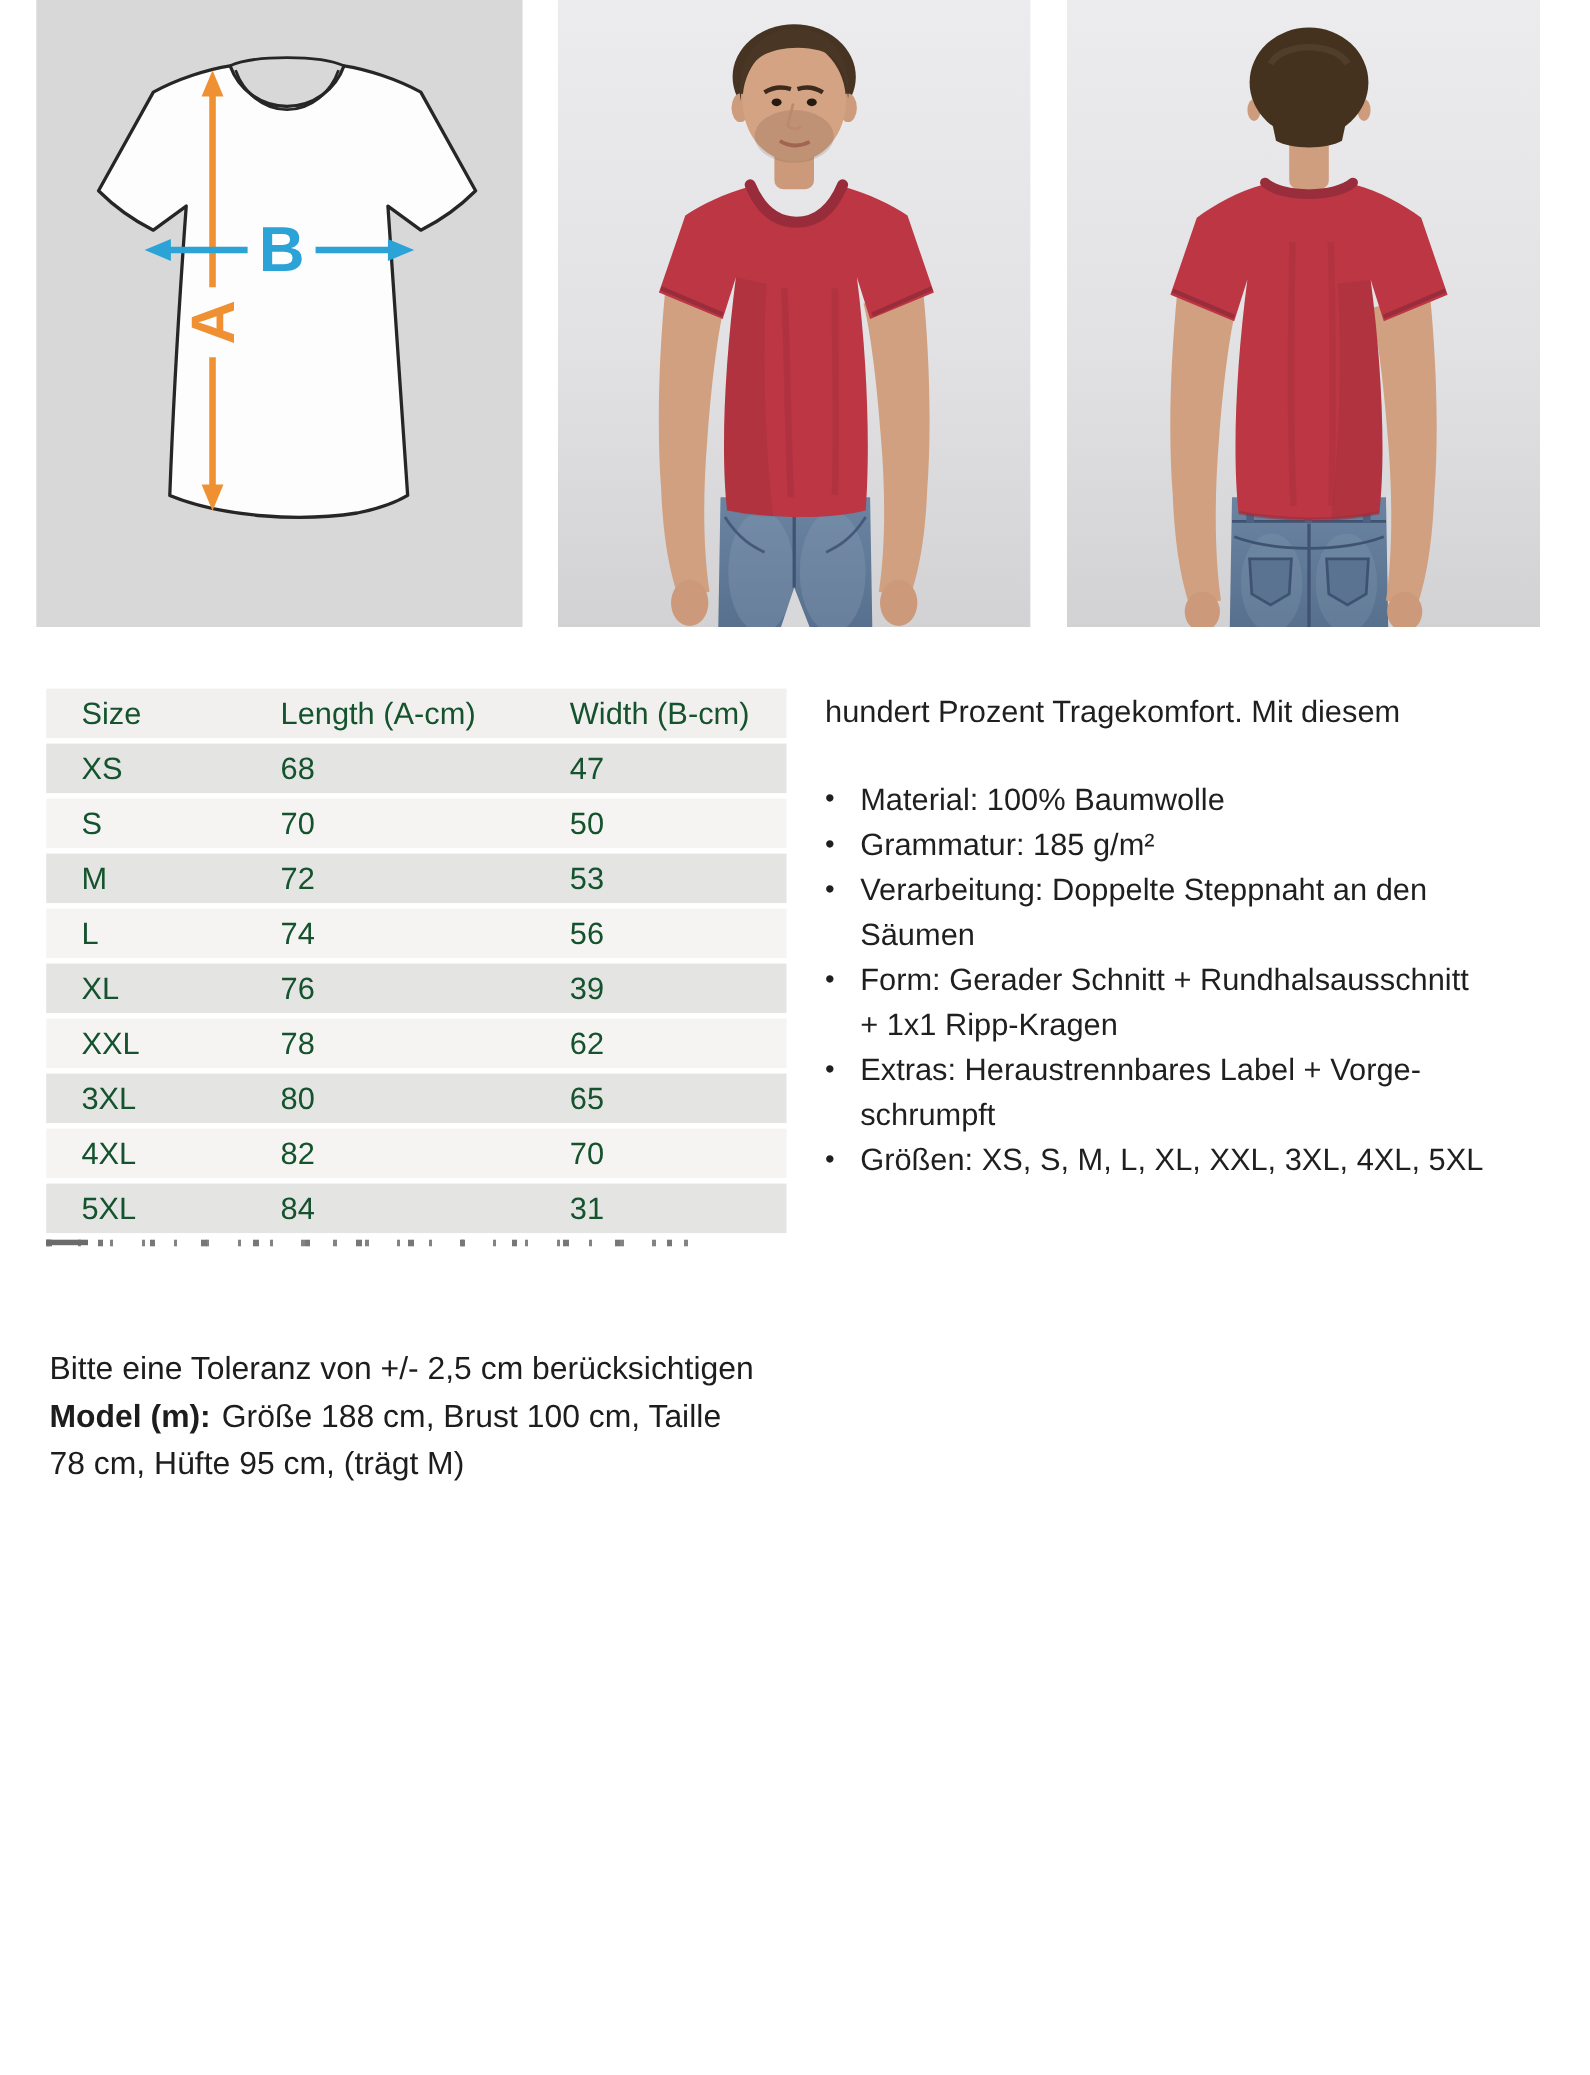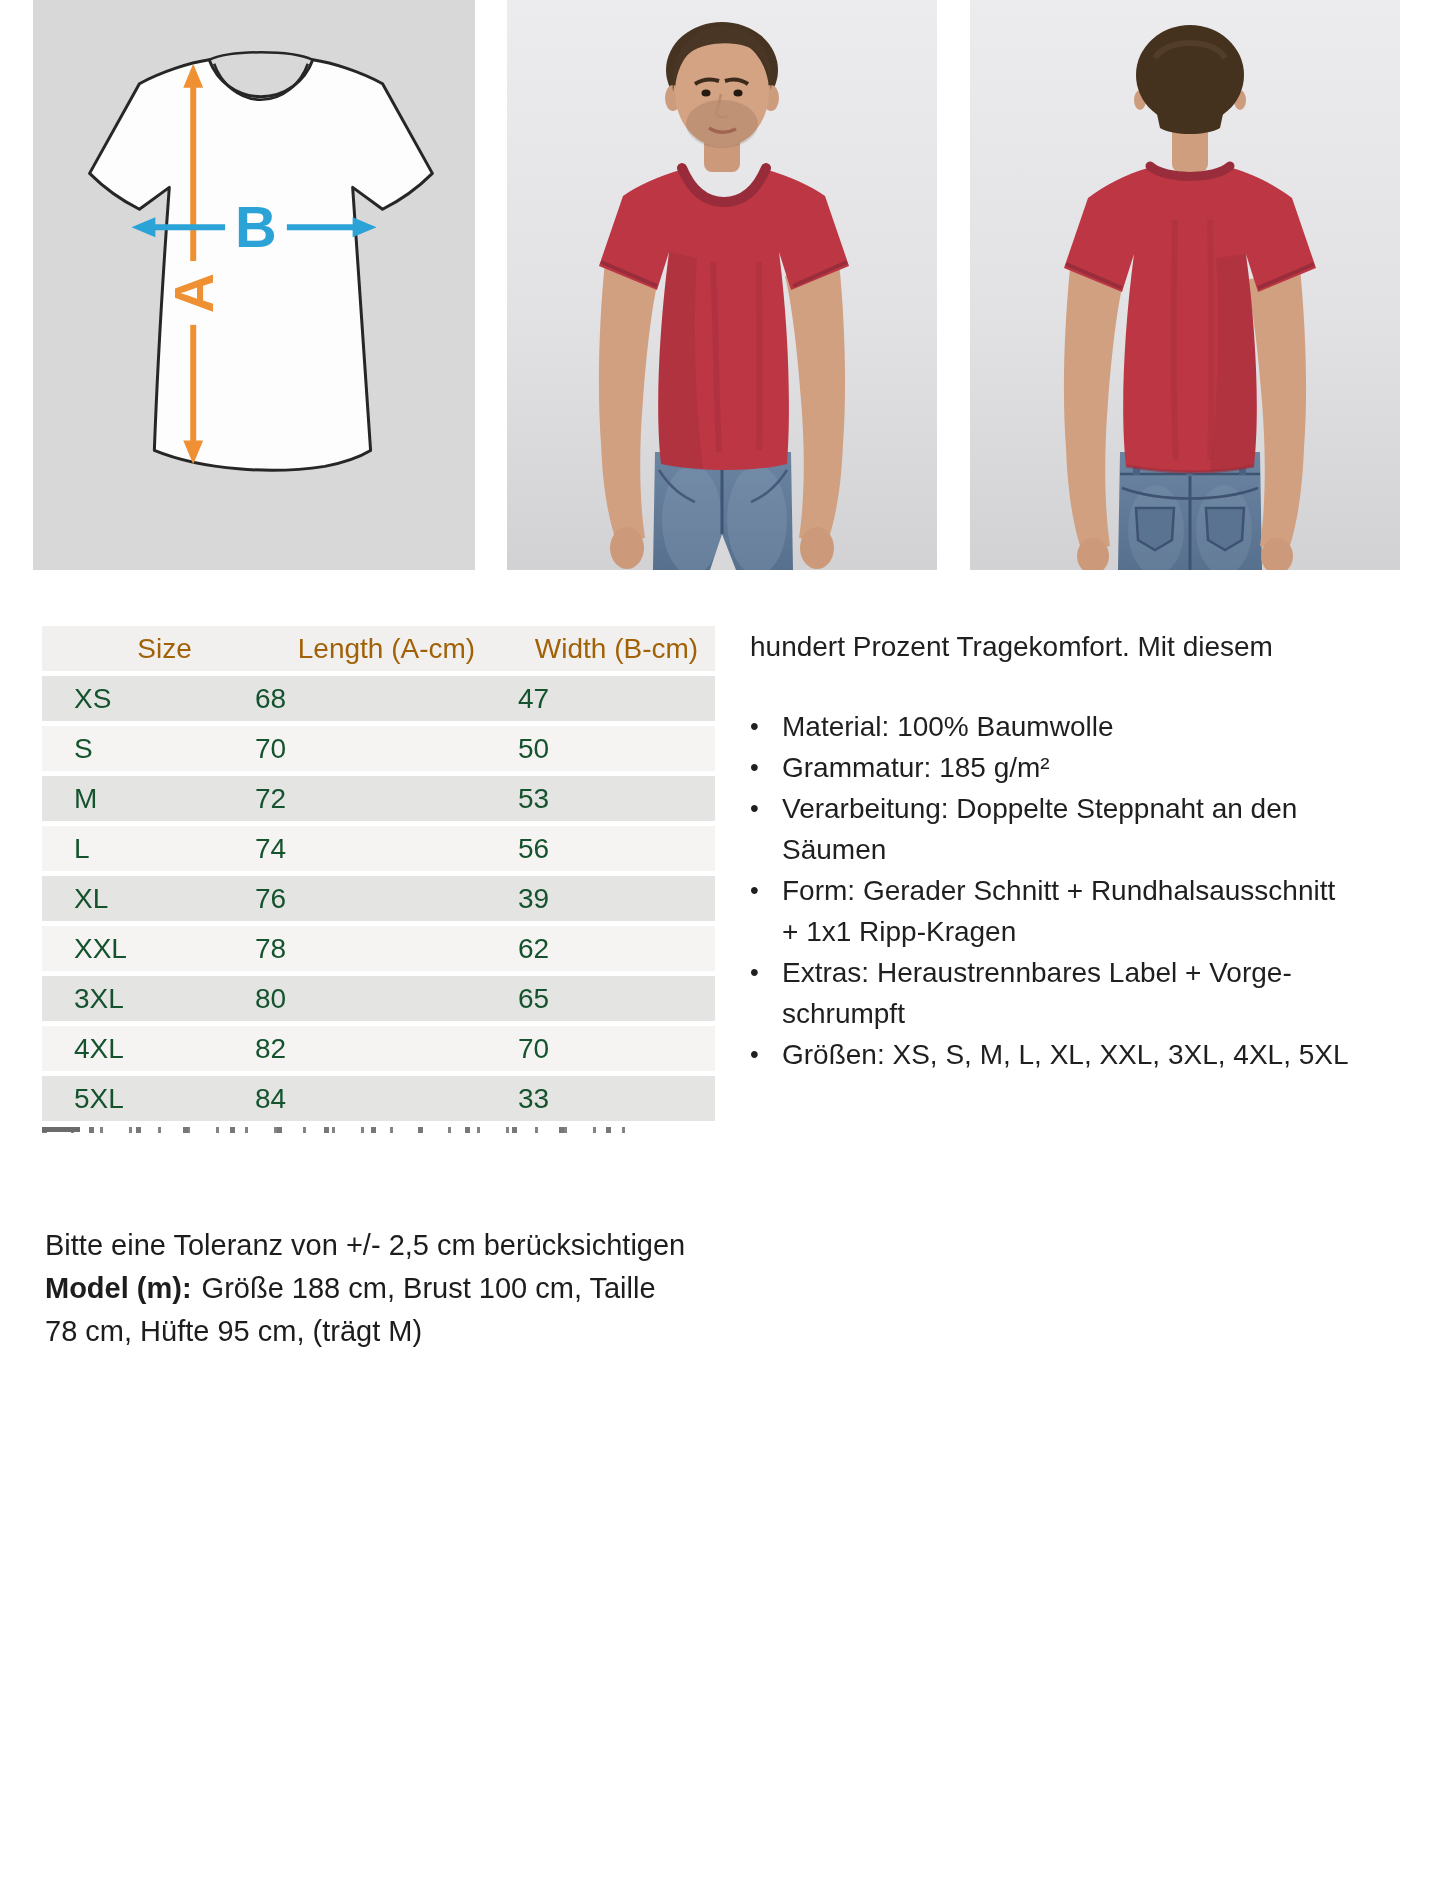--- a/index.html
+++ b/index.html
@@ -10,21 +10,21 @@
   .img-panel{position:absolute;top:0;height:570px;overflow:hidden;}
   .panel-diagram{left:33px;width:442px;background:#d8d8d8;}
   .panel-front{left:507px;width:430px;}
   .panel-back{left:970px;width:430px;}
   .img-panel svg{display:block;width:100%;height:100%;}
 
   
   .size-table{position:absolute;left:42px;top:626px;width:673px;}
   .trow{display:grid;grid-template-columns:181px 263px 1fr;align-items:center;
         height:45px;padding-left:32px;margin-bottom:5px;font-size:28px;color:#14532d;}
-  .thead{background:#f1f0ee;color:#a16207;text-align:center;}
+  .thead{background:#f1f0ee;color:#14532d;}
   .r-dark{background:#e4e4e3;}
   .r-light{background:#f5f4f2;}
 
   
   .artifact{position:absolute;left:42px;top:1127px;width:596px;height:6px;opacity:.75;
     background:
       linear-gradient(#3a3a3a,#3a3a3a) 0 0/38px 5px no-repeat,
       repeating-linear-gradient(90deg,#4a4a4a 0 5px,transparent 5px 47px),
       repeating-linear-gradient(90deg,#5a5a5a 0 3px,transparent 3px 29px);}
 
@@ -251,21 +251,21 @@
       <span>65</span>
     </div>
     <div class="trow r-light">
       <span>4XL</span>
       <span>82</span>
       <span>70</span>
     </div>
     <div class="trow r-dark">
       <span>5XL</span>
       <span>84</span>
-      <span>33</span>
+      <span>31</span>
     </div>
   </div>
 
   <div class="artifact"></div>
 
   <div class="desc">
     <div class="intro-line">hundert Prozent Tragekomfort. Mit diesem</div>
 
     <div class="bullets">
       <div class="b-line">

